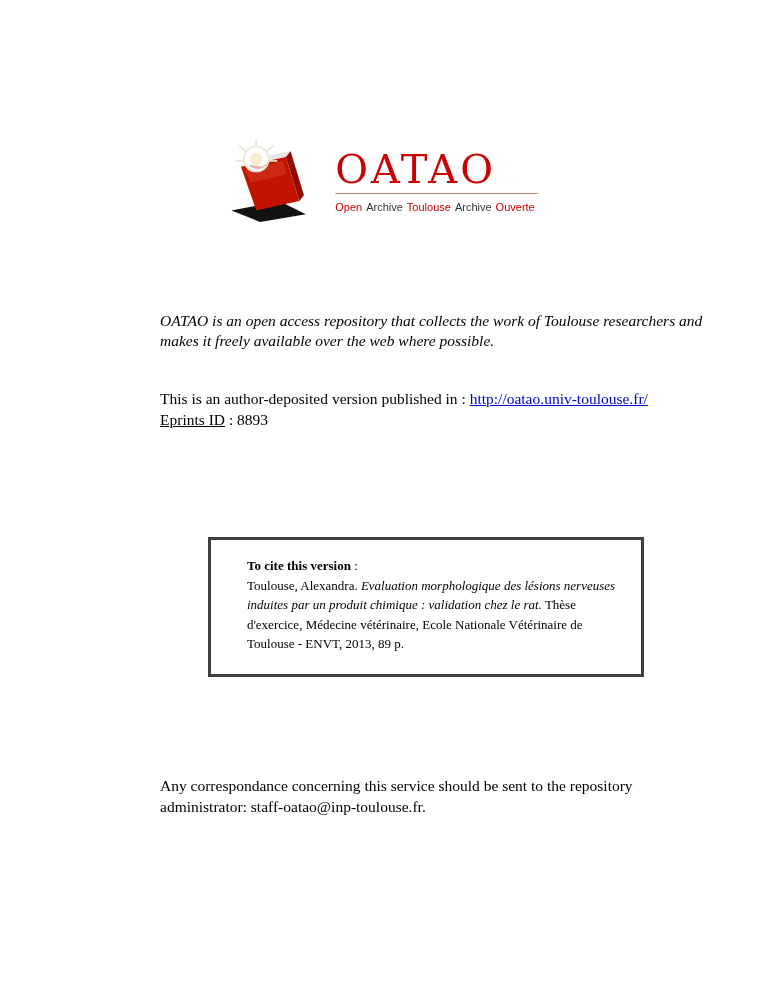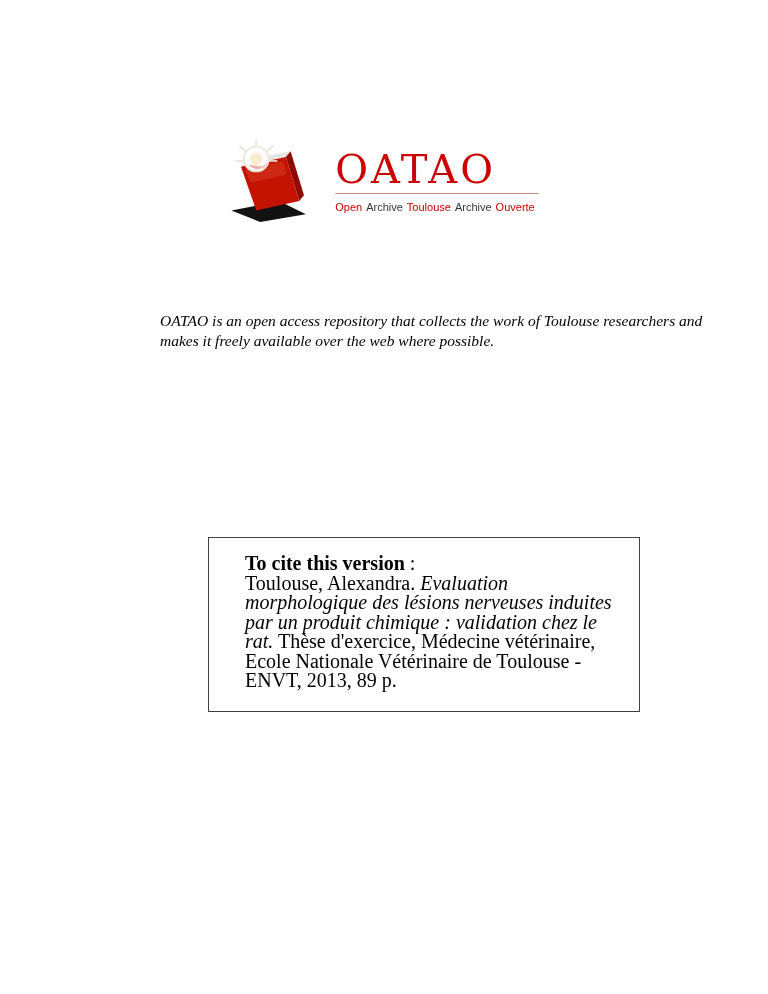--- a/index.html
+++ b/index.html
@@ -62,23 +62,23 @@
     color:var(--link);
     text-decoration:underline;
     cursor:pointer;
   }
   .eprints-label{text-decoration:underline;}
 
   
   .cite-box{
     position:absolute;top:537px;left:168px;
     width:378px;
-    border:1px solid #404040;
+    border:3px solid #404040;
     padding:16px 16px 20px 36px;
-    font-size:20px;line-height:19.5px;
+    font-size:13px;line-height:19.5px;
   }
   .cite-box .heading{font-weight:bold;}
   .cite-box .italic{font-style:italic;}
 
   
   .footer{
     position:absolute;top:775px;left:120px;width:520px;
     font-size:15.5px;line-height:21px;
   }
 </style>
@@ -116,20 +116,25 @@
       <div class="brand">OATAO</div>
       <div class="tagline">
         <span class="tg red">Open</span><span class="tg dark">Archive</span><span class="tg red">Toulouse</span><span class="tg dark">Archive</span><span class="tg red">Ouverte</span>
       </div>
     </div>
   </div>
 
 
   <p class="intro" style="margin:0;font-style:italic;">OATAO is an open access repository that collects the work of Toulouse researchers and makes it freely available over the web where possible.</p>
 
+  <div class="deposit">
+    <span>This is an author-deposited version published in : </span><a>http://oatao.univ-toulouse.fr/</a><br>
+    <span class="eprints-label">Eprints ID</span><span> : 8893</span>
+  </div>
 
   <div class="cite-box">
     <span class="heading">To cite this version</span><span> :</span><br>
     <span>Toulouse, Alexandra. </span><span class="italic">Evaluation morphologique des lésions nerveuses induites par un produit chimique : validation chez le rat.</span><span> Thèse d'exercice, Médecine vétérinaire, Ecole Nationale Vétérinaire de Toulouse - ENVT, 2013, 89 p.</span>
   </div>
 
+  <p class="footer" style="margin:0;">Any correspondance concerning this service should be sent to the repository administrator: staff-oatao@inp-toulouse.fr.</p>
 
 </div>
 
 </body></html>

